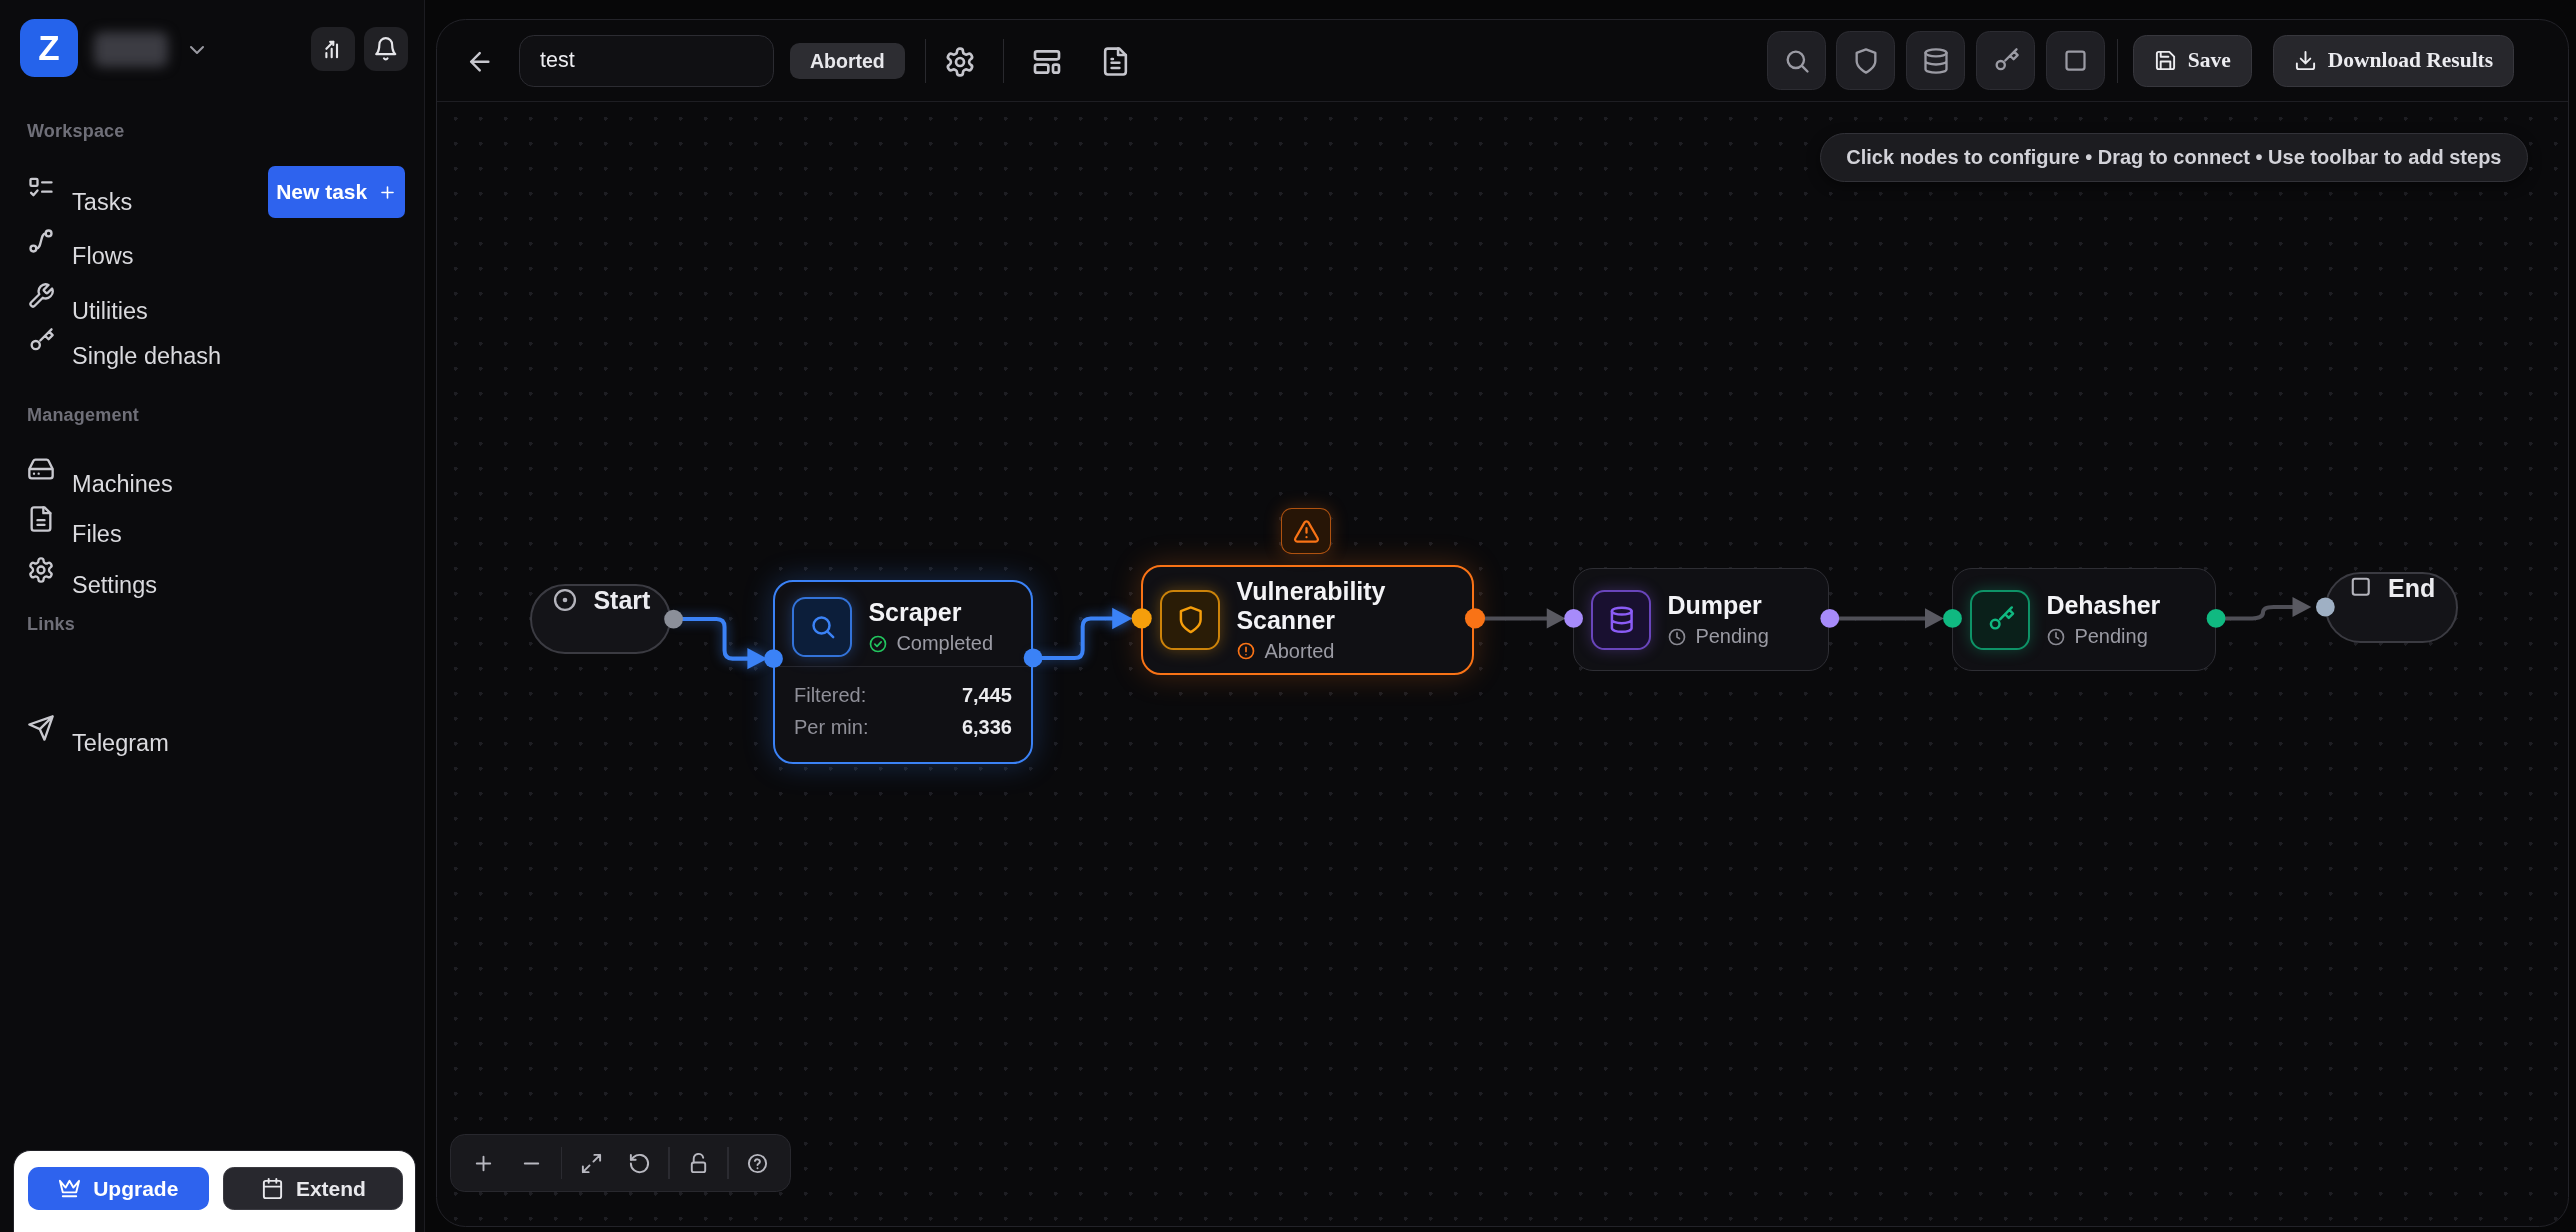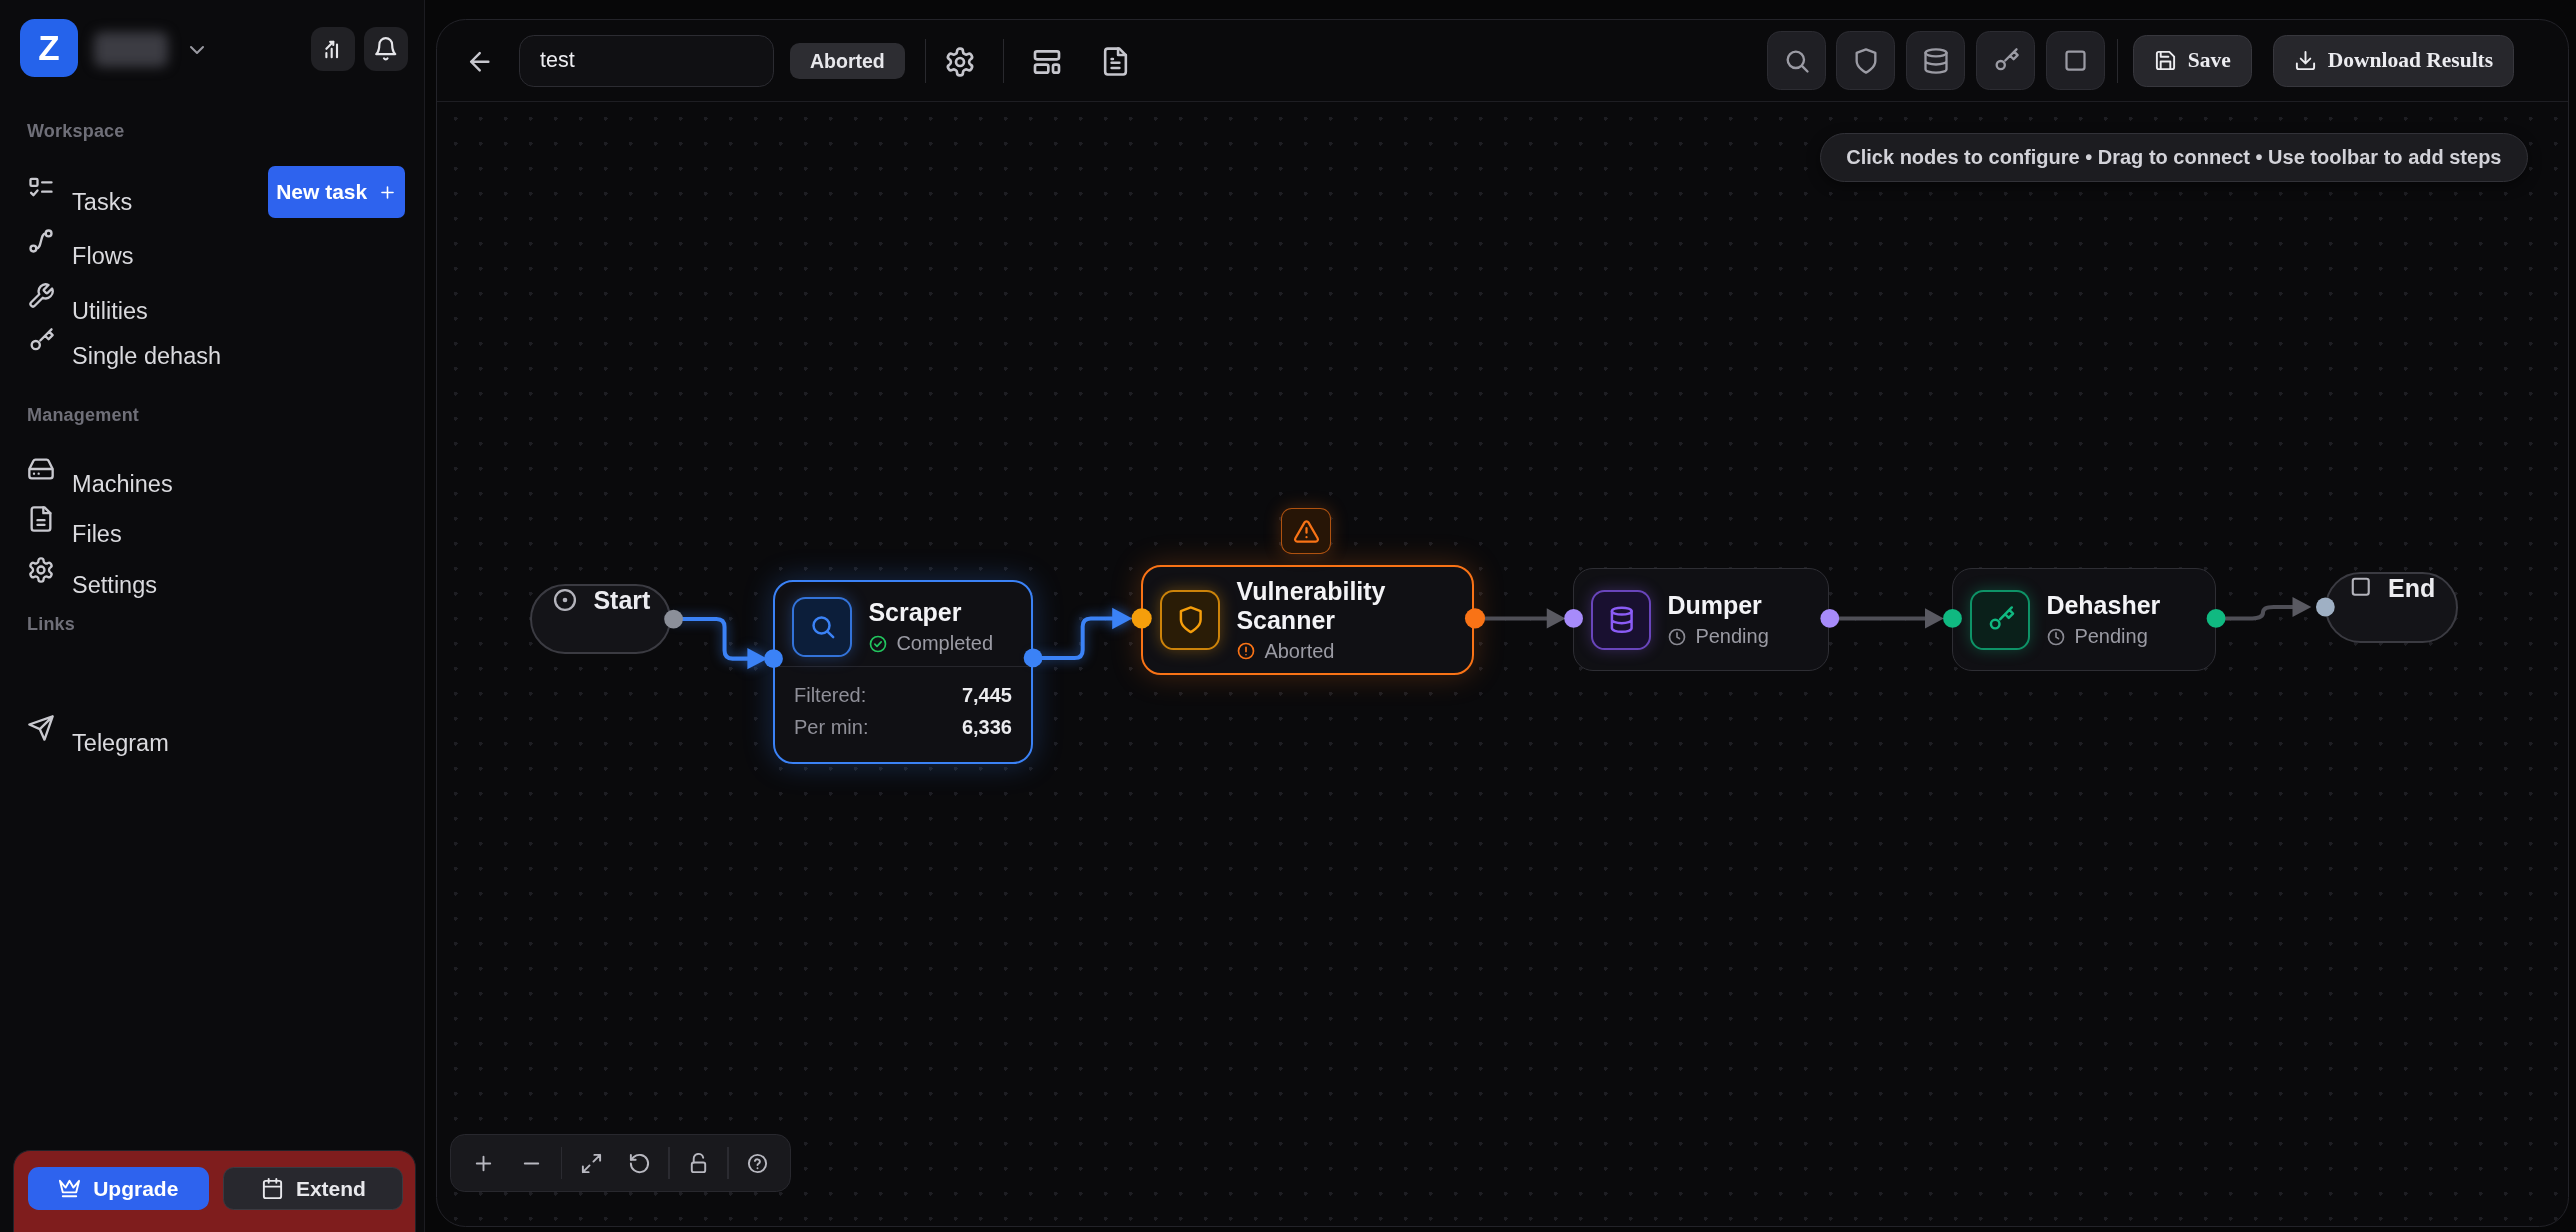--- a/index.html
+++ b/index.html
@@ -12,21 +12,21 @@
   .nameblob{position:absolute;left:94px;top:32px;width:74px;height:35px;border-radius:8px;background:#3c3c43;filter:blur(6px);}
   .chev{position:absolute;left:185px;top:38px;color:#9a9aa2;}
   .hbtn{position:absolute;top:27px;width:44px;height:44px;border-radius:12px;background:#212125;color:#e6e6ea;
     display:flex;align-items:center;justify-content:center;}
   .slab{position:absolute;left:27px;font-size:18px;font-weight:600;color:#6f6f78;letter-spacing:0.2px;}
   .srow{position:absolute;left:16px;width:392px;height:44px;display:flex;align-items:center;gap:17.4px;padding-left:10.7px;
     box-sizing:border-box;border-radius:9.4px;color:#c9c9cf;}
   .slabel{font-size:23.5px;color:#dadade;margin-top:31px;}
   .newtask{position:absolute;left:268px;top:166px;width:137px;height:52px;border-radius:7px;background:#2e63ee;color:#fff;
     display:flex;align-items:center;justify-content:center;gap:10.7px;font-size:21px;font-weight:600;}
-  .sfoot{position:absolute;left:13.4px;top:1150px;width:403px;height:83px;background:#7f1d1d;border:1.3px solid #222228;
+  .sfoot{position:absolute;left:13.4px;top:1150px;width:403px;height:83px;background:#ffffff;border:1.3px solid #222228;
     border-bottom:none;border-radius:17.4px 17.4px 0 0;box-sizing:border-box;}
   .upg{position:absolute;left:13.4px;top:16px;width:181px;height:43px;border-radius:10.7px;background:#2e63ee;color:#fff;
     display:flex;align-items:center;justify-content:center;gap:12px;font-size:21px;font-weight:600;}
   .ext{position:absolute;left:209px;top:16px;width:180px;height:43px;border-radius:10.7px;background:#28282e;border:1.3px solid #3a3a41;
     box-sizing:border-box;color:#e8e8ec;display:flex;align-items:center;justify-content:center;gap:12px;font-size:21px;font-weight:600;}
   
   .panel{position:absolute;left:436px;top:19px;width:2133px;height:1208px;background:#0a0a0c;border:1.3px solid #232329;
     border-radius:29.5px;box-sizing:border-box;overflow:hidden;}
   .toolbar{position:absolute;left:0;top:0;width:100%;height:82px;border-bottom:1.3px solid #1e1e23;box-sizing:border-box;}
   .tb-div{position:absolute;top:19px;width:1.3px;height:44px;background:#29292e;}

